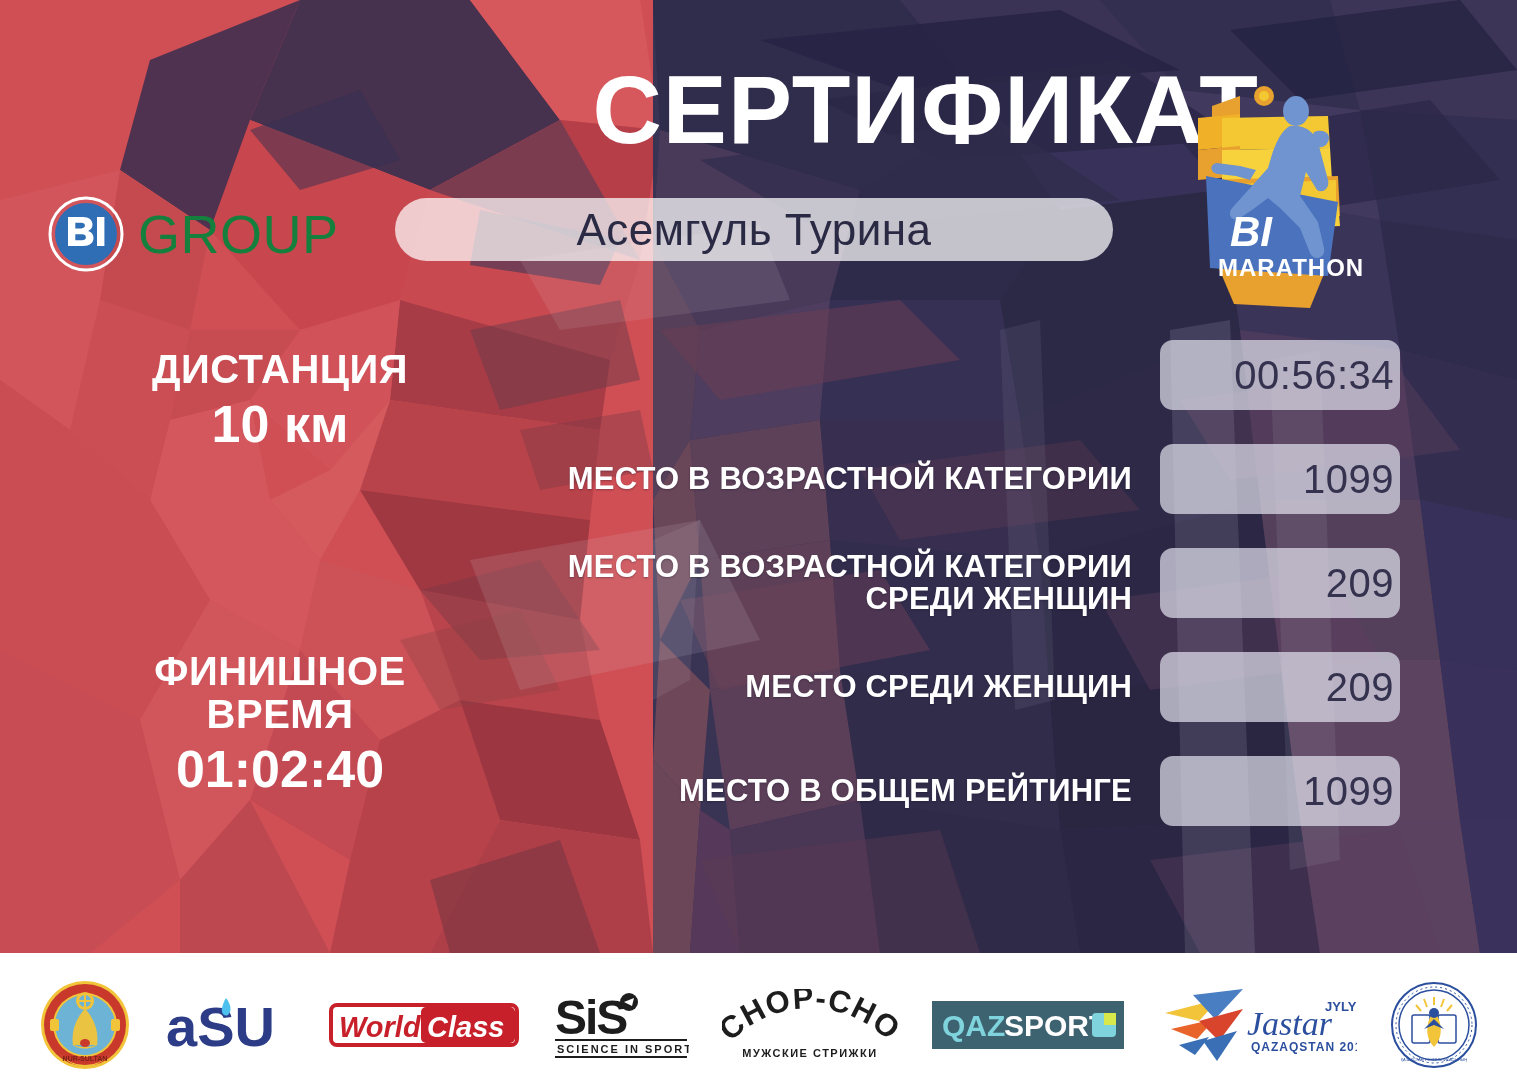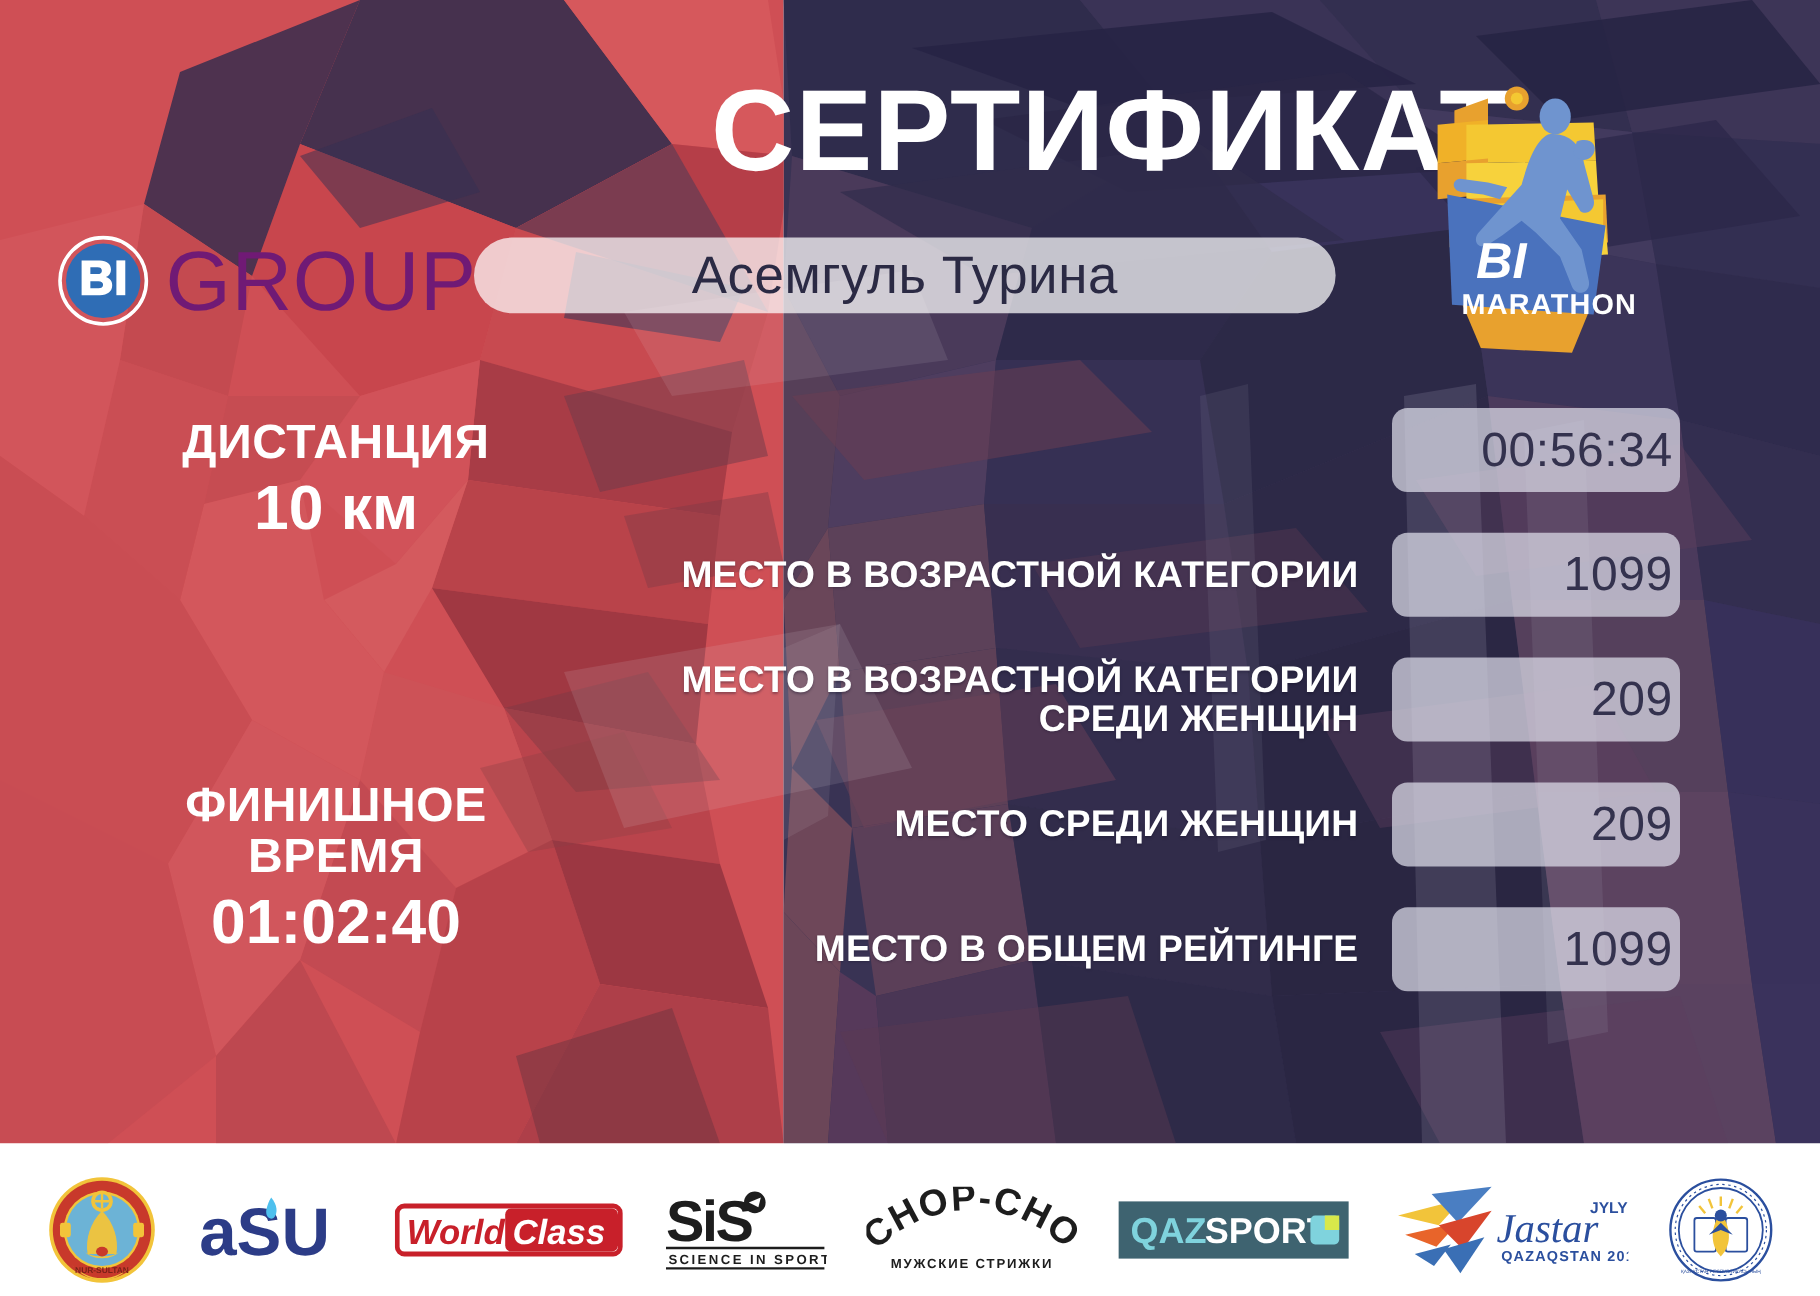--- a/index.html
+++ b/index.html
@@ -46,25 +46,25 @@
     white-space:nowrap;
   }
 
   
   .bigroup{
     position:absolute;left:48px;top:196px;
     display:flex;align-items:center;gap:14px;
   }
   .bigroup .mark{width:76px;height:76px;flex:0 0 auto;}
   .bigroup .word{
-    color:#701a75;font-size:70px;font-weight:400;letter-spacing:0.5px;line-height:1;
-  }
-
-  
-  .bimarathon{position:absolute;left:1178px;top:62px;width:200px;height:245px;}
+    color:#15803d;font-size:54px;font-weight:400;letter-spacing:0.5px;line-height:1;
+  }
+
+  
+  .bimarathon{position:absolute;left:1178px;top:76px;width:200px;height:245px;}
   .bimarathon svg{display:block;width:200px;height:245px;}
 
   
   .left-block{
     position:absolute;width:460px;text-align:center;color:#ffffff;
   }
   #distance-block{left:50px;top:348px;}
   #finish-block{left:50px;top:650px;}
   .lbl-big{
     font-size:40px;font-weight:bold;letter-spacing:0.5px;line-height:1.08;

